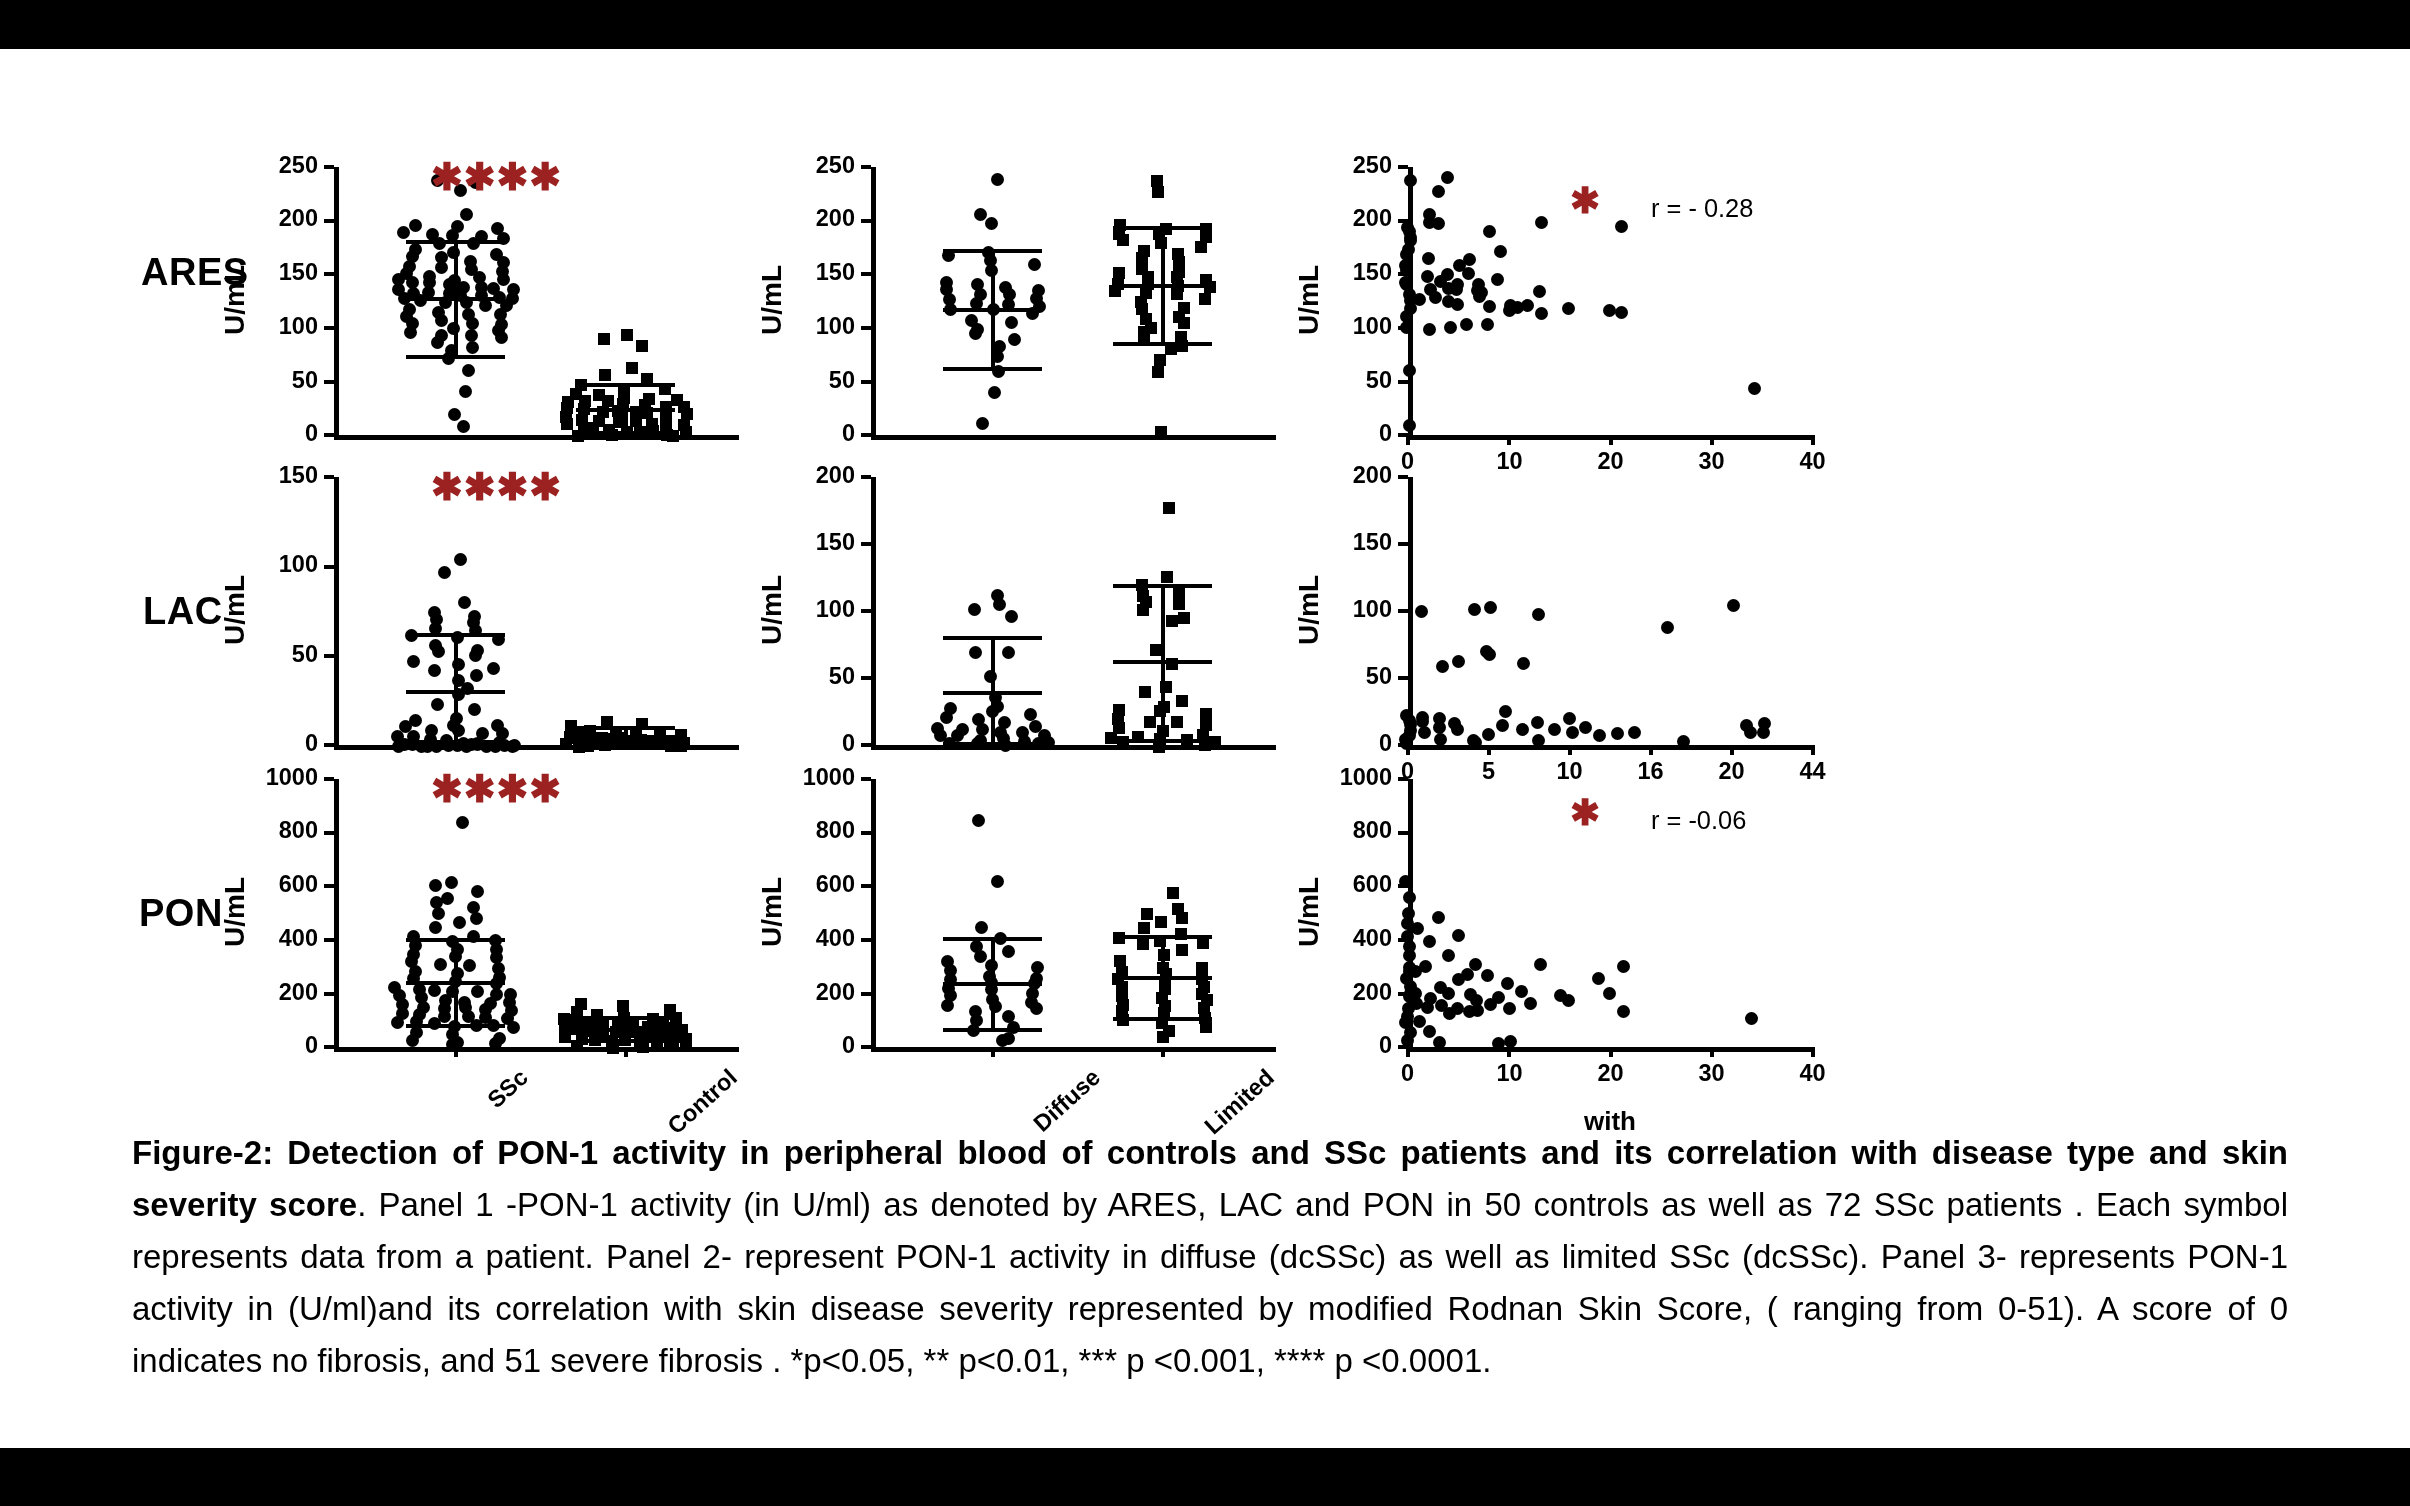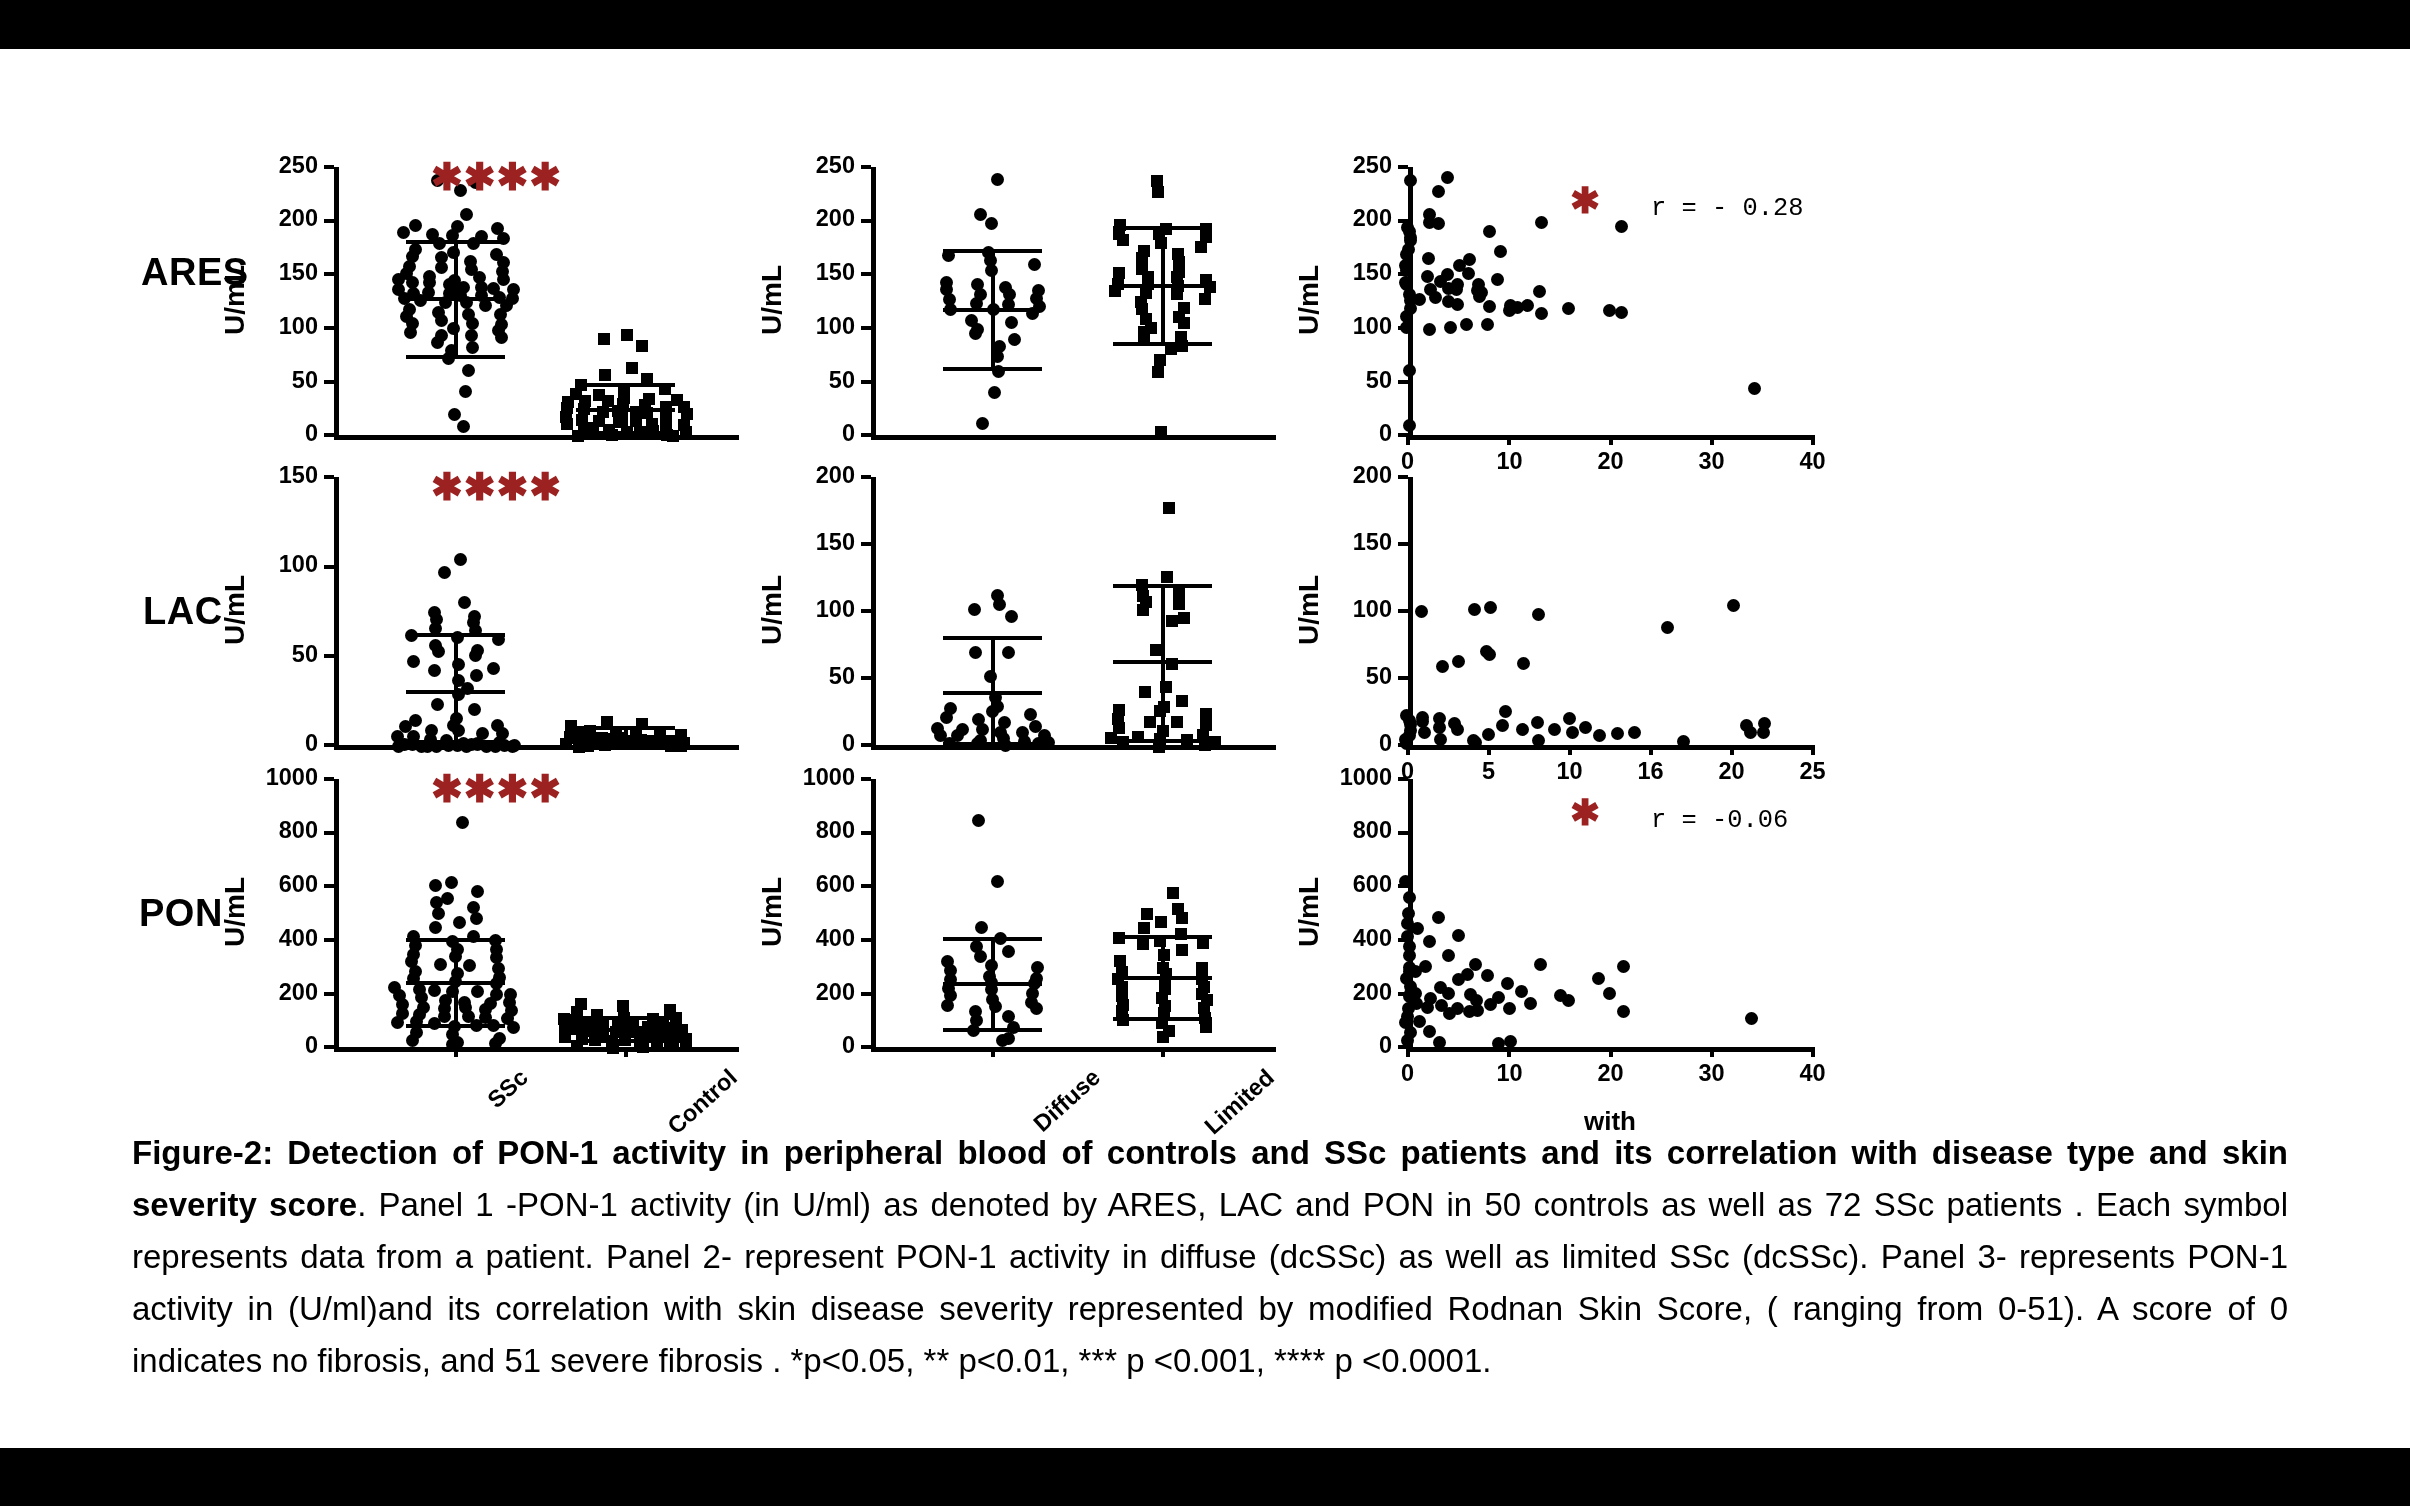--- a/index.html
+++ b/index.html
@@ -39,21 +39,21 @@
   .pt.sq{border-radius:0;}
 
   
   .mline{position:absolute;background:#000;height:3.8px;}
   .vline{position:absolute;background:#000;width:3.8px;}
 
   .sig{position:absolute;color:#9c2121;font-weight:bold;font-size:38px;
        letter-spacing:0.9px;line-height:38px;white-space:nowrap;}
   .sig.one{font-size:36px;}
   .rval{position:absolute;color:#000;font-size:25.4px;white-space:nowrap;
-        font-family:Liberation Mono, monospace;}
+        font-family:Liberation Sans, sans-serif;}
 
   
   #caption{position:absolute;left:132px;top:1078px;width:2156px;
            font-size:33px;line-height:52px;color:#000;text-align:justify;
            font-family:"Liberation Sans",sans-serif;}
   #caption b{font-weight:bold;}
 </style>
 </head>
 <body>
 
@@ -684,21 +684,21 @@
           <div class="xlab" style="left:-38px;top:283px;width:75px;">0</div>
           <div class="xtick" style="left:79px;top:268px;"></div>
           <div class="xlab" style="left:43px;top:283px;width:75px;">5</div>
           <div class="xtick" style="left:160px;top:268px;"></div>
           <div class="xlab" style="left:124px;top:283px;width:75px;">10</div>
           <div class="xtick" style="left:241px;top:268px;"></div>
           <div class="xlab" style="left:205px;top:283px;width:75px;">16</div>
           <div class="xtick" style="left:322px;top:268px;"></div>
           <div class="xlab" style="left:286px;top:283px;width:75px;">20</div>
           <div class="xtick" style="left:403px;top:268px;"></div>
-          <div class="xlab" style="left:367px;top:283px;width:75px;">25</div>
+          <div class="xlab" style="left:367px;top:283px;width:75px;">44</div>
         </div>
         <div class="panel" style="left:334px;top:730px;width:405px;height:268px;">
           <div class="yaxis" style="left:0px;top:0px;height:271px;"></div>
           <div class="xaxis" style="left:0px;top:268px;width:405px;"></div>
           <div class="ytick" style="left:-10.4px;top:266px;"></div>
           <div class="ylab" style="left:-99px;top:255px;width:83px;">0</div>
           <div class="ytick" style="left:-10.4px;top:213px;"></div>
           <div class="ylab" style="left:-99px;top:202px;width:83px;">200</div>
           <div class="ytick" style="left:-10.4px;top:159px;"></div>
           <div class="ylab" style="left:-99px;top:148px;width:83px;">400</div>

